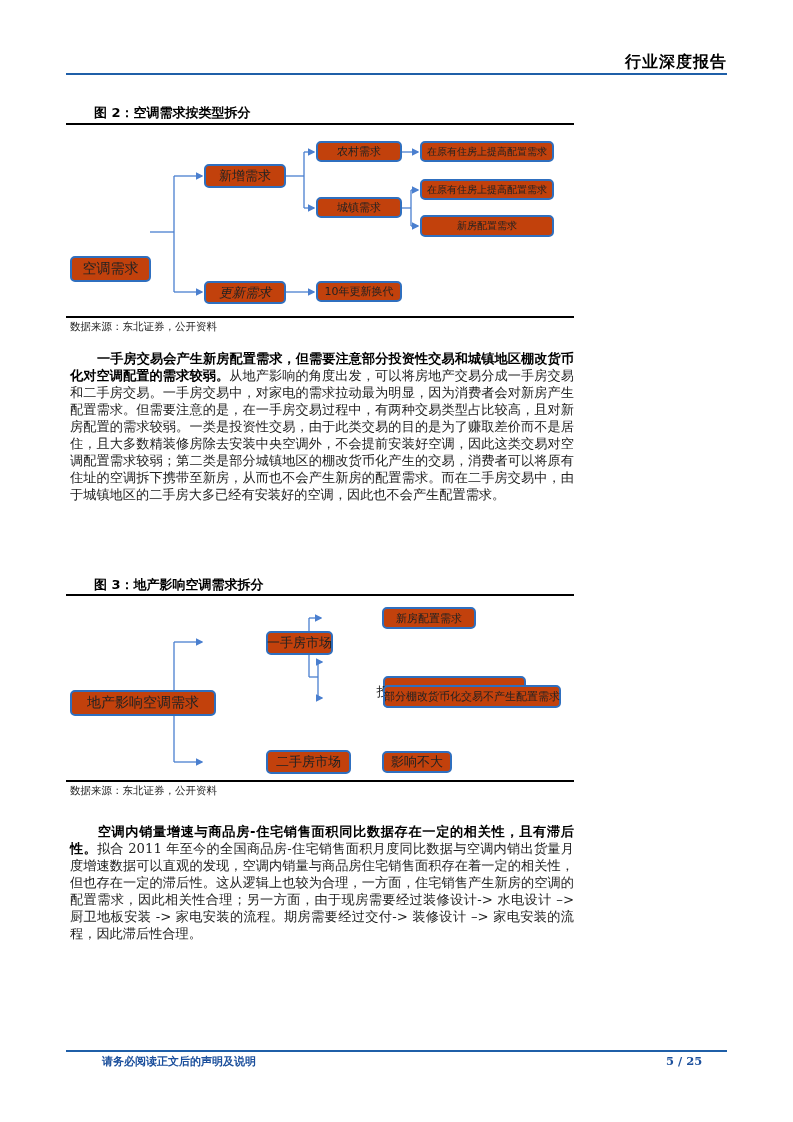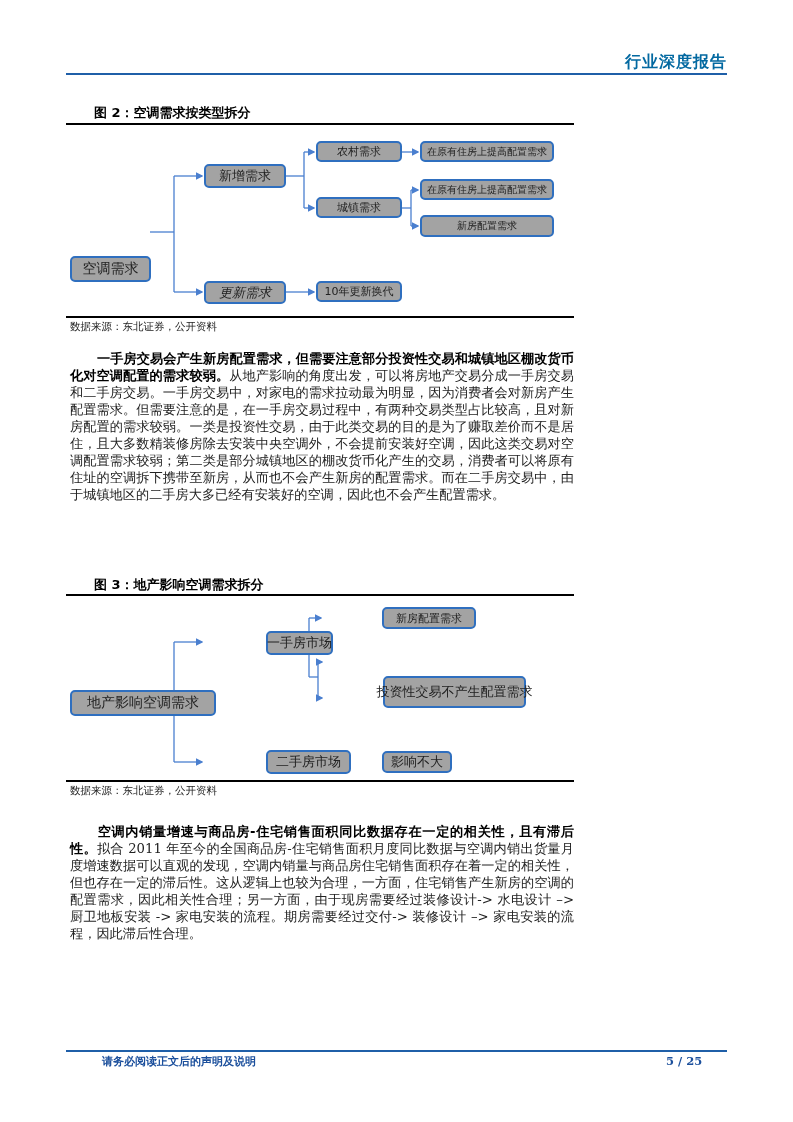--- a/index.html
+++ b/index.html
@@ -1,23 +1,23 @@
 <!DOCTYPE html>
 <html><head>
 <meta charset="utf-8">
 <style>
   html, body { margin:0; padding:0; background:#ffffff; }
   body { width:793px; height:1122px; position:relative; overflow:hidden; font-family:"DejaVu Serif", serif; color:#1a1a1a; }
-  .hdr-title { position:absolute; right:66px; top:52px; font-family:"DejaVu Sans", sans-serif; font-weight:bold; font-size:16px; color:#0369a1; letter-spacing:1px; }
+  .hdr-title { position:absolute; right:66px; top:52px; font-family:"DejaVu Sans", sans-serif; font-weight:bold; font-size:16px; color:#000000; letter-spacing:1px; }
   .hdr-line { position:absolute; left:66px; top:73px; width:661px; height:2px; background:#1f5fa8; }
   .fig-title { position:absolute; left:70px; font-family:"DejaVu Sans", sans-serif; font-weight:bold; font-size:13px; color:#000;padding-left:24px; }
   .fig-rule { position:absolute; left:66px; width:508px; height:1.5px; background:#000; }
   .fig-src { position:absolute; left:70px; font-size:10.5px; color:#222; }
   .diagram { position:absolute; left:66px; width:508px; }
-  .node { position:absolute; box-sizing:border-box; border:2px solid #2f6fbf; border-radius:5px; background:#a3a3a3; display:flex; align-items:center; justify-content:center; font-family:"DejaVu Sans", sans-serif; color:#222; white-space:nowrap; }
+  .node { position:absolute; box-sizing:border-box; border:2px solid #2f6fbf; border-radius:5px; background:#c2410c; display:flex; align-items:center; justify-content:center; font-family:"DejaVu Sans", sans-serif; color:#222; white-space:nowrap; }
   .para { position:absolute; left:70px; width:504px; font-size:13.2px; line-height:17px; text-align:justify; color:#222; }
   .para b { font-family:"DejaVu Sans", sans-serif; font-weight:bold; color:#000; }
   .para .indent { display:inline-block; width:27px; }
   .ftr-line { position:absolute; left:66px; top:1050px; width:661px; height:2px; background:#1f5fa8; }
   .ftr-note { position:absolute; left:102px; top:1054px; font-family:"DejaVu Sans", sans-serif; font-weight:bold; font-size:11px; color:#1b4f9c; }
   .ftr-page { position:absolute; left:666px; top:1054px; font-size:11.5px; font-weight:bold; color:#1b4f9c; }
   svg line, svg polyline { stroke:#4a7fcf; stroke-width:1.3; fill:none; }
 </style>
 </head>
 <body>
@@ -94,20 +94,21 @@
     <line x1="252" y1="66" x2="256" y2="66" marker-end="url(#arr3)"></line>
     <line x1="252" y1="102" x2="256" y2="102" marker-end="url(#arr3)"></line>
 
     <line x1="226" y1="166" x2="255" y2="166" marker-end="url(#arr3)"></line>
   </svg>
   <div class="node" style="left:4px;top:94px;width:146px;height:26px;font-size:14px;text-align:right;">地产影响空调需求</div>
   <div class="node" style="left:200px;top:35px;width:67px;height:24px;font-size:13px;">一手房市场</div>
   <div class="node" style="left:200px;top:154px;width:85px;height:24px;font-size:13px;">二手房市场</div>
   <div class="node" style="left:316px;top:11px;width:94px;height:22px;font-size:11px;">新房配置需求</div>
   <div class="node" style="left:317px;top:55px;width:143px;height:32px;font-size:13px;margin-top:25px;">投资性交易不产生配置需求</div>
+  <div class="node" style="left:317px;top:89px;width:178px;height:23px;font-size:11px;">部分棚改货币化交易不产生配置需求</div>
   <div class="node" style="left:316px;top:155px;width:70px;height:22px;font-size:13px;">影响不大</div>
 </div>
 
 <div class="fig-rule" style="top:780px;"></div>
 <div class="fig-src" style="top:784px;">数据来源：东北证券，公开资料</div>
 
 <div class="para" style="top:823px;"><span class="indent"></span><b>空调内销量增速与商品房-住宅销售面积同比数据存在一定的相关性，且有滞后性。</b><span>拟合 2011 年至今的全国商品房-住宅销售面积月度同比数据与空调内销出货量月度增速数据可以直观的发现，空调内销量与商品房住宅销售面积存在着一定的相关性，但也存在一定的滞后性。这从逻辑上也较为合理，一方面，住宅销售产生新房的空调的配置需求，因此相关性合理；另一方面，由于现房需要经过装修设计-&gt; 水电设计 –&gt; 厨卫地板安装 -&gt; 家电安装的流程。期房需要经过交付-&gt; 装修设计 –&gt; 家电安装的流程，因此滞后性合理。</span></div>
 
 <div class="ftr-line"></div>
 <div class="ftr-note">请务必阅读正文后的声明及说明</div>

